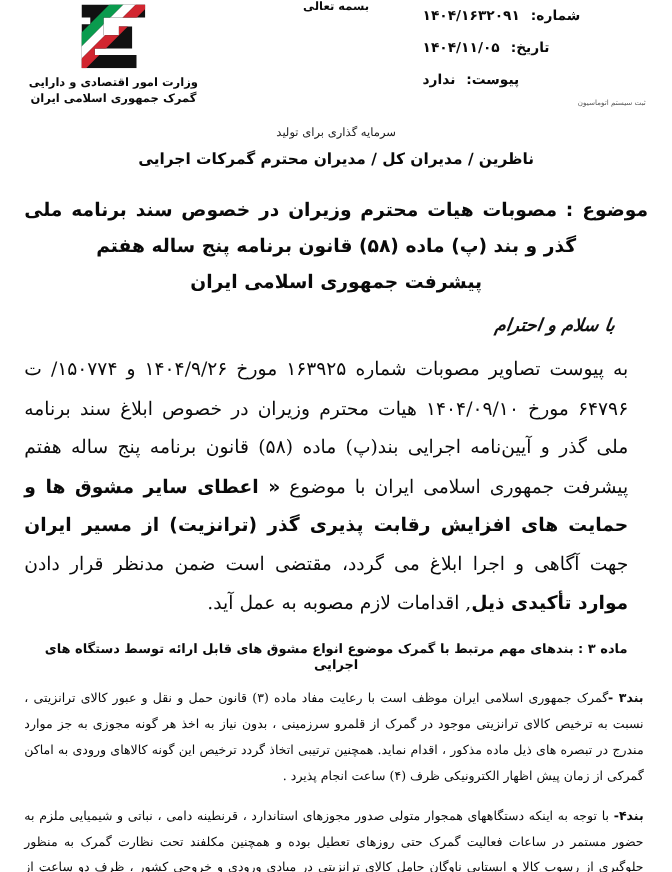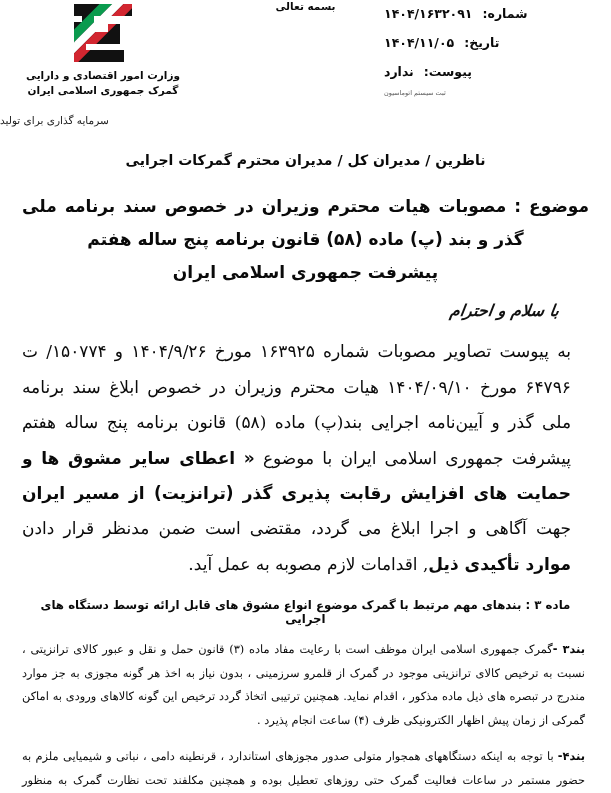--- a/index.html
+++ b/index.html
@@ -42,21 +42,21 @@
     align-items: baseline;
     gap: 10px;
     margin-bottom: 14px;
     font-size: 12.5px;
     font-weight: bold;
     letter-spacing: .2px;
   }
   .meta-label { white-space: nowrap; }
   .meta-value { white-space: nowrap; }
   .meta-stamp {
-    text-align: left;
+    text-align: right;
     font-size: 6.5px;
     color: #5a5a5a;
     margin-top: -4px;
     margin-right: 12px;
     letter-spacing: .5px;
   }
 
   .basmala {
     position: absolute;
     top: 0;
@@ -82,31 +82,31 @@
   }
   .org-line {
     font-size: 10.5px;
     font-weight: bold;
     line-height: 1.45;
     white-space: nowrap;
   }
 
   
   .slogan {
-    text-align: left;
+    text-align: center;
     font-size: 10.5px;
     margin-top: 6px;
     color: #1a1a1a;
     font-family: "DejaVu Serif", "Liberation Serif", serif;
   }
   .addressee {
     text-align: center;
     font-size: 14px;
     font-weight: bold;
-    margin-top: 26px;
+    margin-top: 10px;
     letter-spacing: .2px;
   }
 
   
   .subject {
     margin: 22px 22px 0 22px;
     font-size: 17px;
     font-weight: bold;
     line-height: 1.95;
     text-align: justify;

